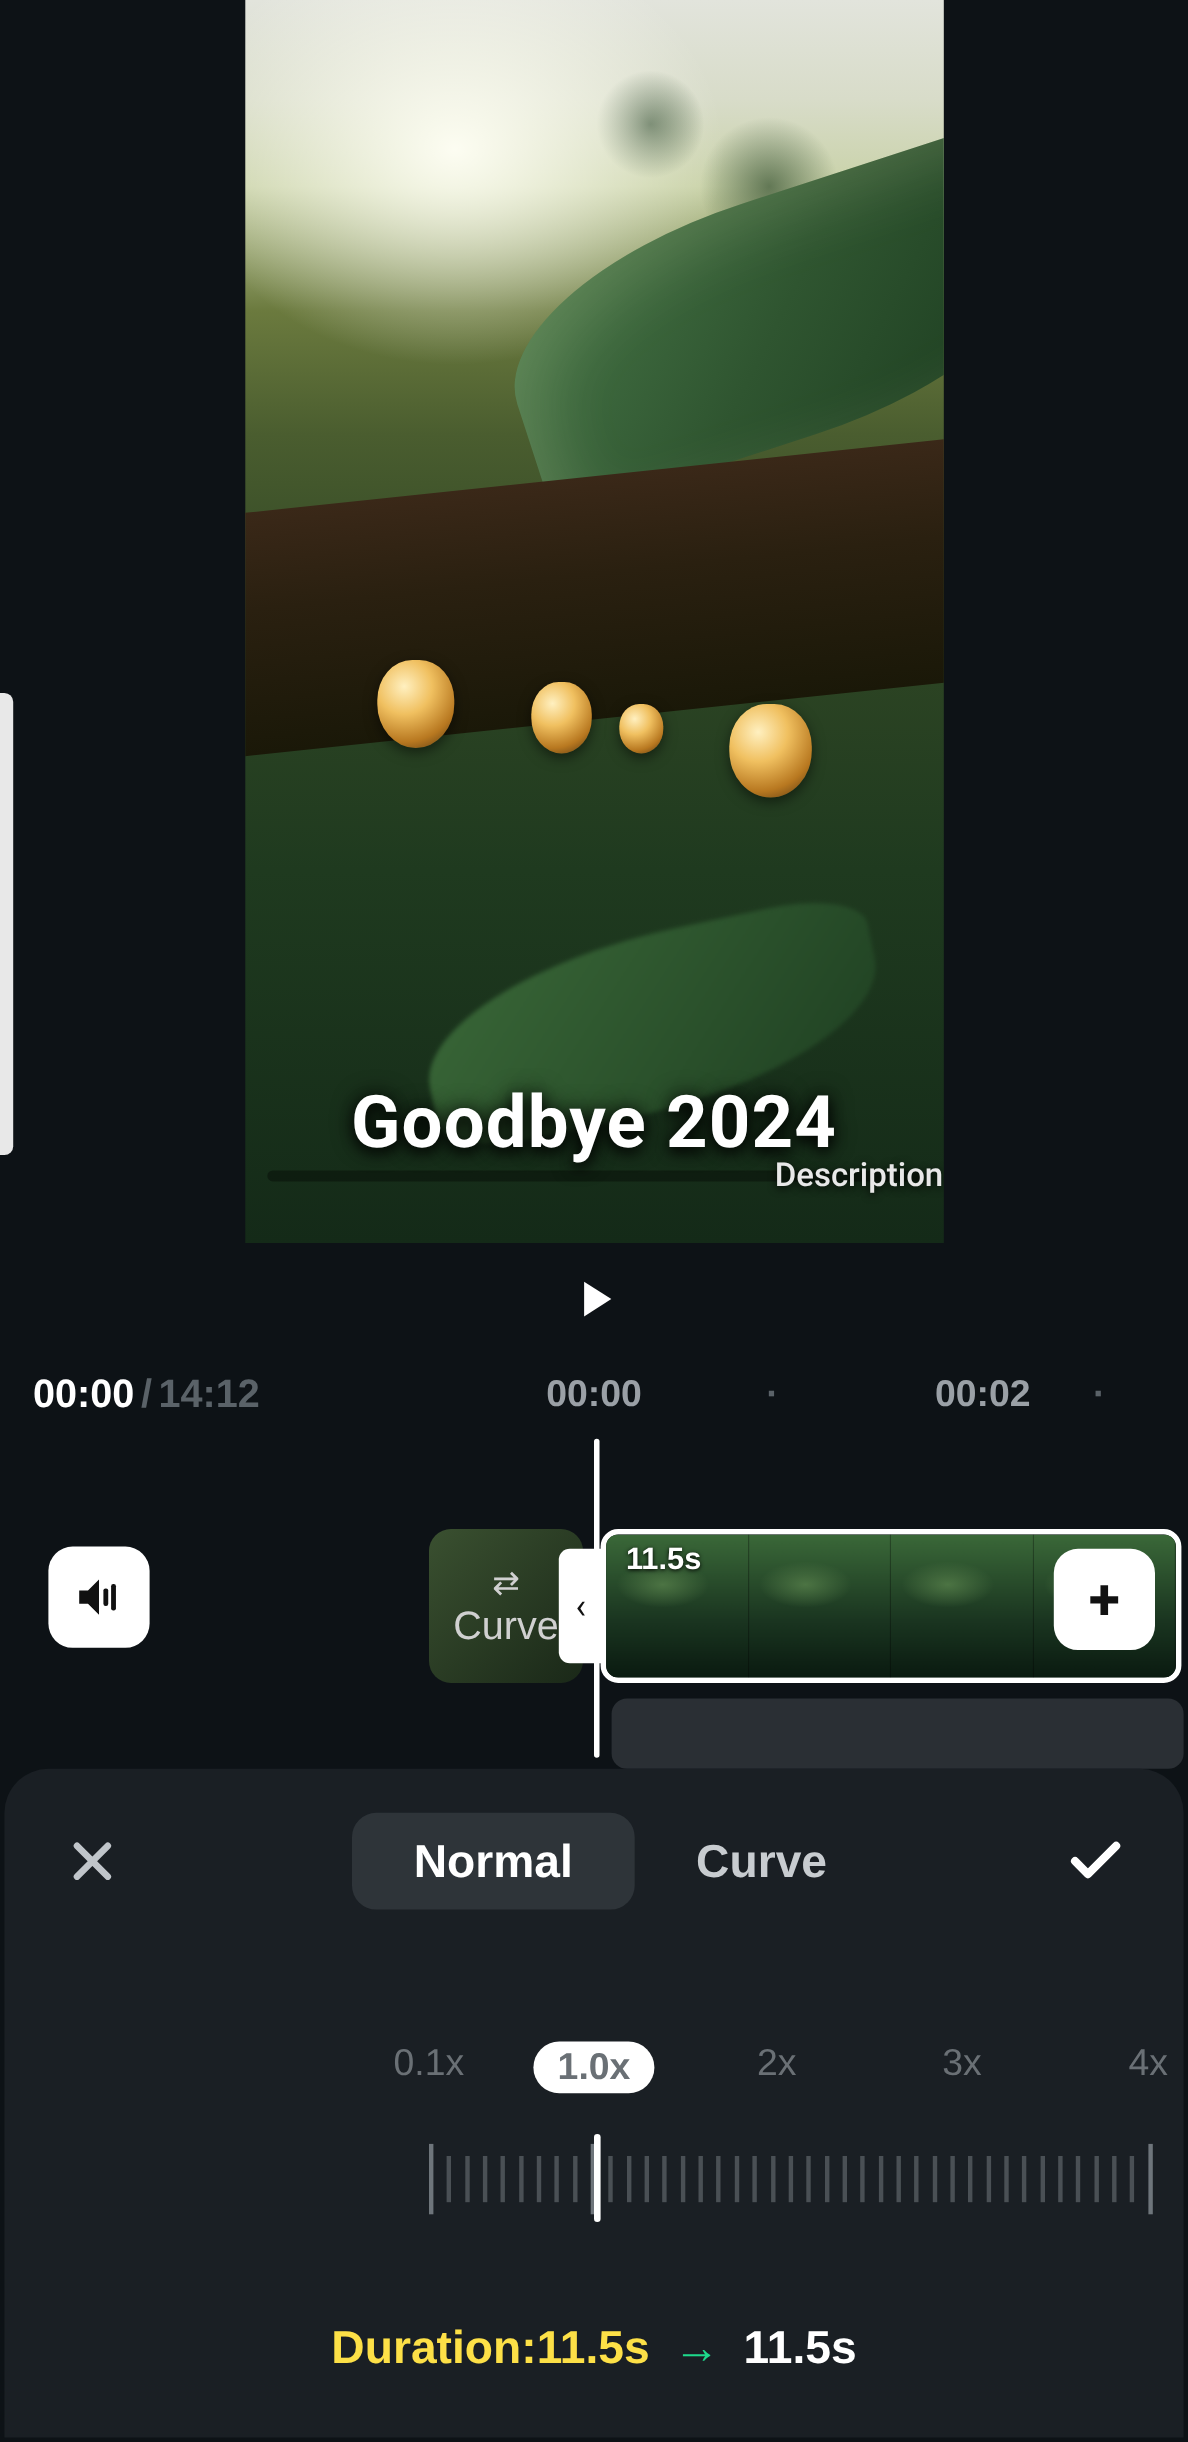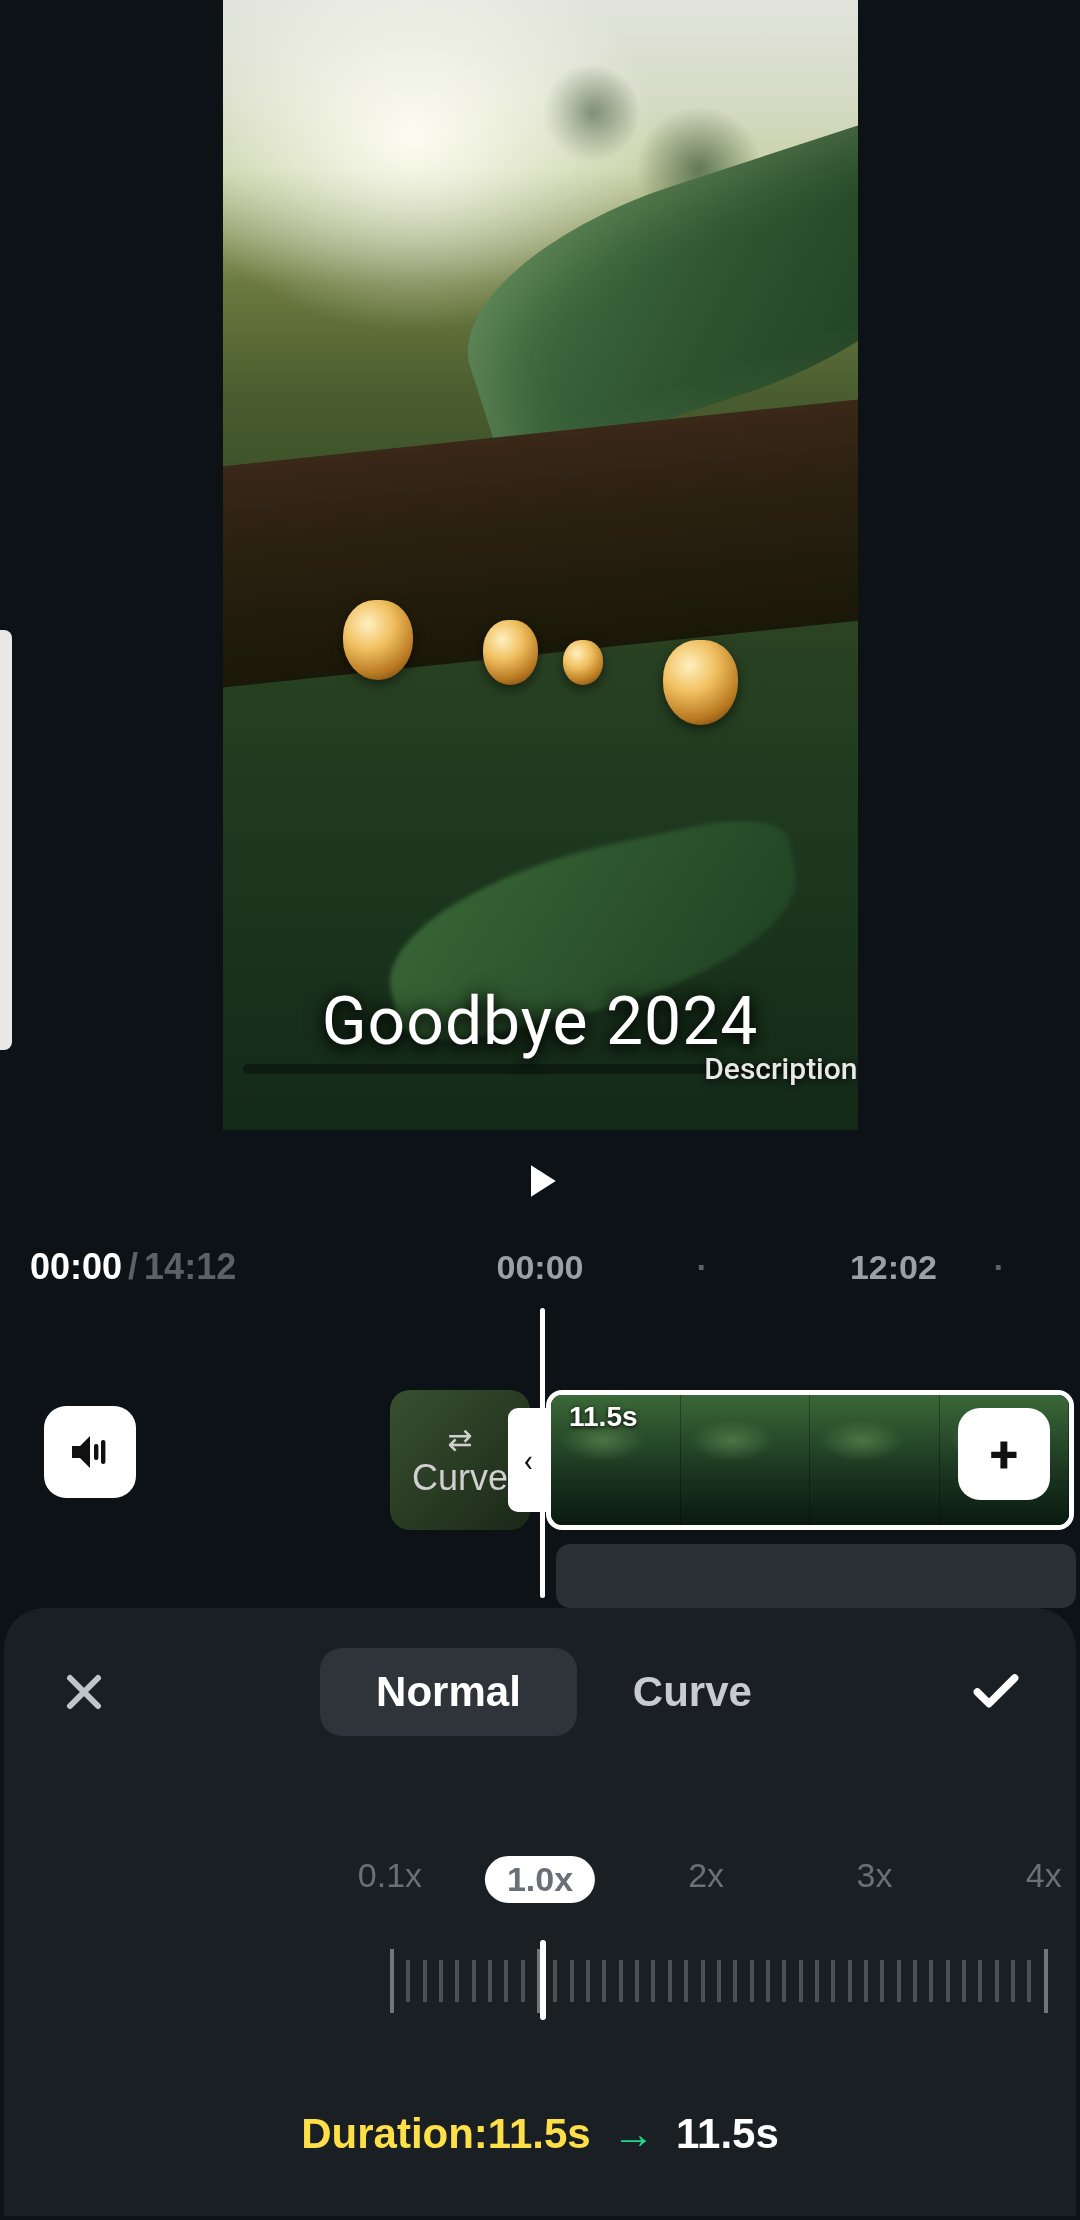--- a/index.html
+++ b/index.html
@@ -71,21 +71,21 @@
     left:160px; top:850px;
     width:420px; height:160px;
     background: linear-gradient(135deg,#3a6838 0%,#1f4022 100%);
     border-radius: 60% 20% 60% 20%;
     transform: rotate(-12deg);
     filter: blur(2px);
   }
   .overlay-title {
     position:absolute; bottom:70px; left:0; right:0;
     text-align:center;
-    font-size:66px; font-weight:400;
+    font-size:66px; font-weight:700;
     color:#fff;
     text-shadow: 0 4px 12px rgba(0,0,0,.8), 0 0 20px rgba(0,0,0,.9);
     letter-spacing:1px;
   }
   .overlay-sub {
     position:absolute; bottom:44px; left:0; right:0;
     text-align:right;
     font-size:30px; font-weight:500;
     color:#e8e8e8;
     text-shadow:0 2px 8px rgba(0,0,0,.9);
@@ -269,21 +269,21 @@
       <path d="M8 5v14l11-7z"></path>
     </svg>
 </div>
 
 <div class="timecodes">
   <span class="t-current">00:00</span>
   <span class="t-sep">/</span>
   <span class="t-total">14:12</span>
   <span class="t-mark tm0">00:00</span>
   <span class="tdot td1">·</span>
-  <span class="t-mark tm2">12:02</span>
+  <span class="t-mark tm2">00:02</span>
   <span class="tdot td2">·</span>
 </div>
 
 <div class="timeline-area">
   <div class="sound-btn">
     <svg width="48" height="48" viewBox="0 0 24 24" fill="#111">
       <path d="M3 9v6h4l5 5V4L7 9H3z"></path>
       <rect x="14" y="8" width="2.2" height="8" rx="1"></rect>
       <rect x="17.5" y="6" width="2.2" height="12" rx="1"></rect>
     </svg>

